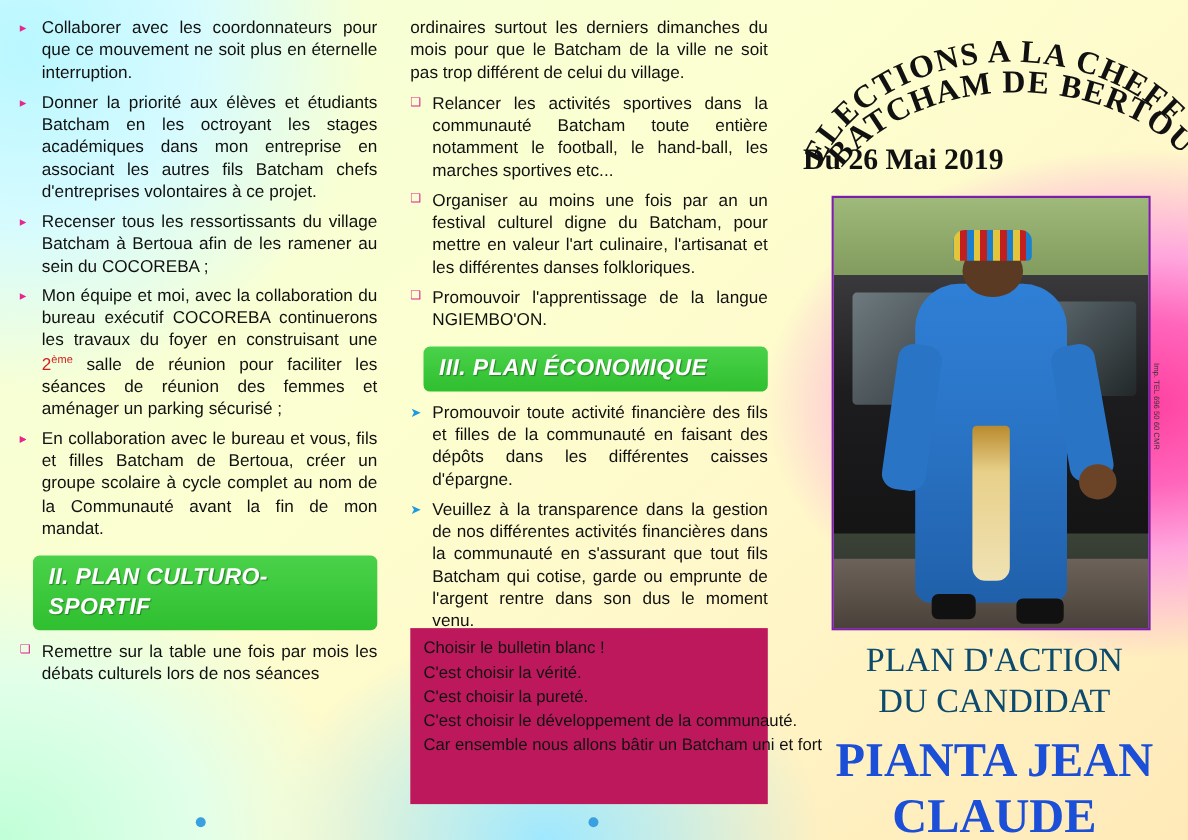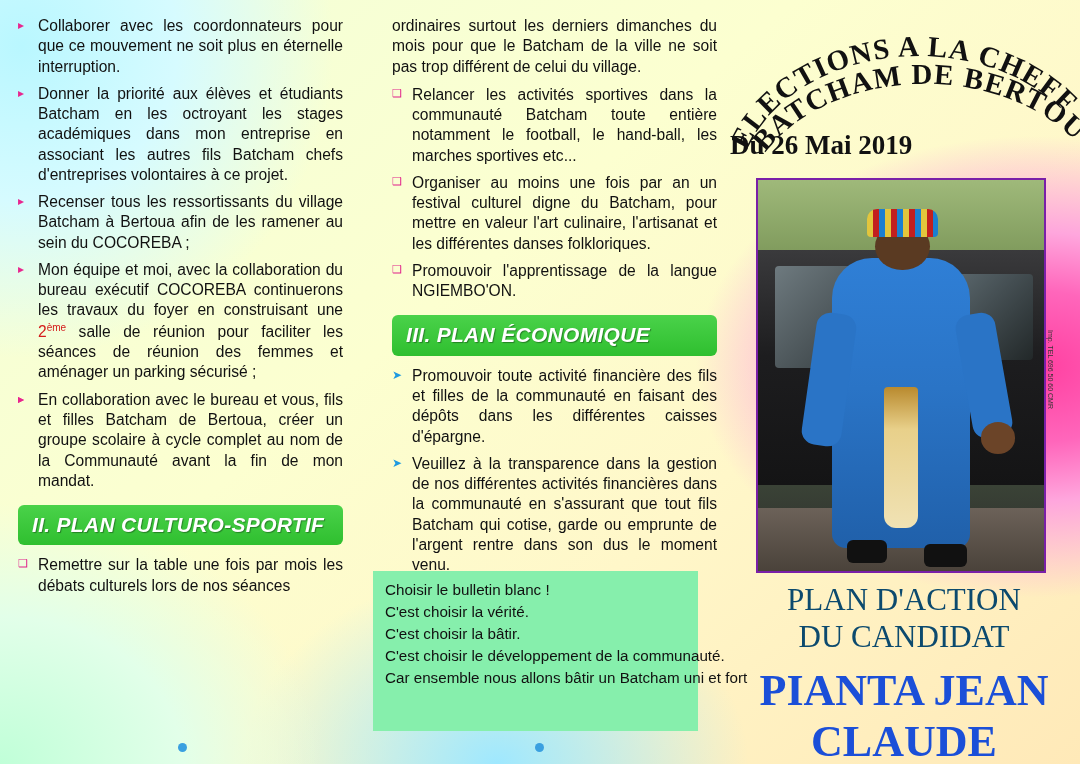--- a/index.html
+++ b/index.html
@@ -25,21 +25,21 @@
   .col {
     position: absolute;
     top: 16px;
     width: 325px;
     color: #111;
     font-size: 15.6px;
     line-height: 1.30;
     text-align: justify;
   }
   .col-1 { left: 18px; }
-  .col-2 { left: 392px; }
+  .col-2 { left: 373px; }
 
   ul.list { list-style: none; margin: 0; padding: 0; }
   ul.list li {
     position: relative;
     padding-left: 20px;
     margin-bottom: 7px;
     text-align: justify;
   }
   .bul {
     position: absolute;
@@ -50,42 +50,42 @@
   .bul-pink { color: #e8268f; }
   .bul-magenta { color: #e0218a; font-size: 11px; }
   .bul-blue { color: #1e9ae0; font-size: 12px; }
 
   .hl-red { color: #d41b1b; }
   sup { font-size: 10px; }
 
   
   .banner {
     display: block;
-    margin: 14px 0 10px 0;
+    margin: 14px 0 10px 12px;
     padding: 6px 14px 7px 14px;
     background: #33cc33;
     background: linear-gradient(180deg, #4ad24a 0%, #2fbf2f 100%);
     border-radius: 6px;
     color: #fff;
     font-weight: bold;
     font-style: italic;
     font-size: 21px;
     letter-spacing: .3px;
     text-shadow: 1px 1px 1px rgba(0,0,0,.35);
     text-align: left;
   }
 
   
   .slogan {
     position: absolute;
     left: 373px;
     top: 571px;
     width: 325px;
     height: 160px;
-    background: #86efac;
+    background: #be185d;
     padding: 8px 10px 6px 12px;
     font-size: 15.2px;
     line-height: 1.45;
     color: #111;
     text-align: left;
   }
   .slogan div { white-space: nowrap; }
 
   
   .right {
@@ -261,21 +261,21 @@
       <li>
         <span class="bul bul-blue">➤</span>
         <span>Veuillez à la transparence dans la gestion de nos différentes activités financières dans la communauté en s'assurant que tout fils Batcham qui cotise, garde ou emprunte de l'argent rentre dans son dus le moment venu.</span>
       </li>
     </ul>
   </div>
 
   <div class="slogan">
     <div>Choisir le bulletin blanc !</div>
     <div>C'est choisir la vérité.</div>
-    <div>C'est choisir la bâtir.</div>
+    <div>C'est choisir la pureté.</div>
     <div>C'est choisir le développement de la communauté.</div>
     <div>Car ensemble nous allons bâtir un Batcham uni et fort</div>
   </div>
 
   <div class="right">
 
     <div class="arc-wrap">
       <svg width="348" height="165" viewBox="0 0 348 165" xmlns="http://www.w3.org/2000/svg">
         <defs>
           <path id="arc1" d="M 12,150 A 180,135 0 0 1 336,108" fill="none"></path>

